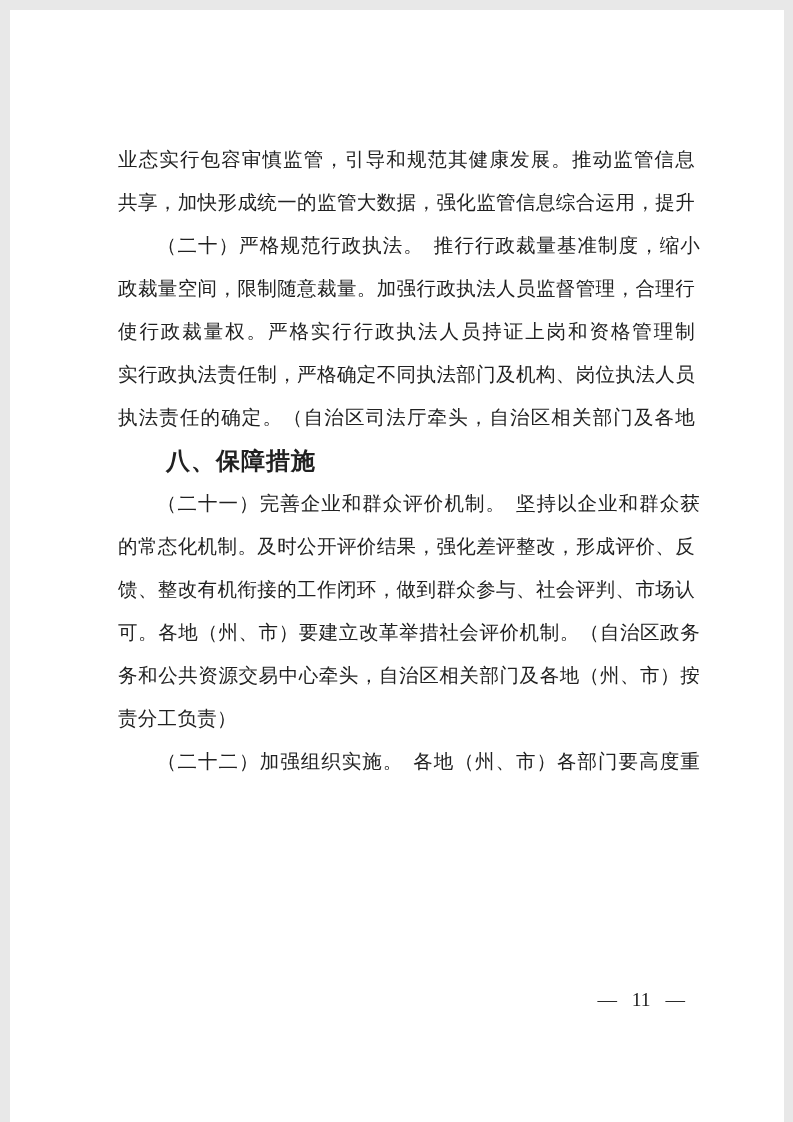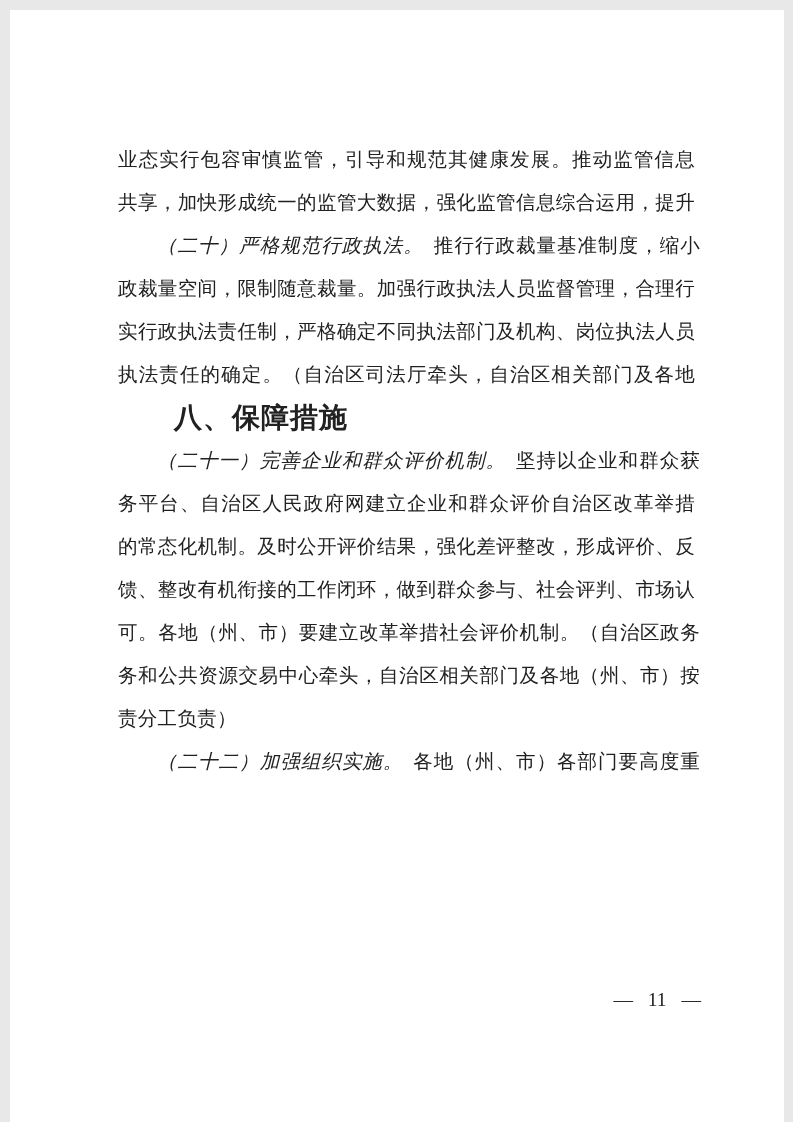--- a/index.html
+++ b/index.html
@@ -27,53 +27,53 @@
     letter-spacing: 0.3px;
     text-align: justify;
     overflow: hidden;
     white-space: normal;
   }
   .line.j { text-align-last: justify; }
   .line.ind { text-indent: 2em; }
   .line.head {
     font-family: "Liberation Sans", "DejaVu Sans", sans-serif;
     font-weight: 700;
-    font-size: 28px;
+    font-size: 24px;
     letter-spacing: 1px;
     text-align: center;
     text-align-last: left;
   }
   .run-normal { font-style: normal; }
-  .run-emphasis { font-style: italic; }
+  .run-emphasis { }
   .pageno {
     position: absolute;
     top: 965px;
-    right: 92px;
+    right: 108px;
     height: 39px;
     line-height: 39px;
     font-size: 19.5px;
     color: #1c1c1c;
     font-family: "Liberation Serif", "DejaVu Serif", serif;
     word-spacing: 10px;
   }
 </style>
 </head>
 <body>
 
 <div class="page">
   <div class="content">
       <div class="line j"><span class="run-normal">业态实行包容审慎监管，引导和规范其健康发展。推动监管信息</span></div>
       <div class="line j"><span class="run-normal">共享，加快形成统一的监管大数据，强化监管信息综合运用，提升</span></div>
       <div class="line j ind"><span class="run-emphasis">（二十）严格规范行政执法。</span><span class="run-normal">推行行政裁量基准制度，缩小行</span></div>
       <div class="line j"><span class="run-normal">政裁量空间，限制随意裁量。加强行政执法人员监督管理，合理行</span></div>
+      <div class="line j"><span class="run-normal">使行政裁量权。严格实行行政执法人员持证上岗和资格管理制</span></div>
       <div class="line j"><span class="run-normal">实行政执法责任制，严格确定不同执法部门及机构、岗位执法人员</span></div>
       <div class="line j"><span class="run-normal">执法责任的确定。（自治区司法厅牵头，自治区相关部门及各地</span></div>
       <div class="line ind head"><span class="run-normal">八、保障措施</span></div>
       <div class="line j ind"><span class="run-emphasis">（二十一）完善企业和群众评价机制。</span><span class="run-normal">坚持以企业和群众获得</span></div>
-      <div class="line j"><span class="run-normal">务平台、自治区人民政府网建立企业和群众评价自治区改革举措</span></div>
       <div class="line j"><span class="run-normal">的常态化机制。及时公开评价结果，强化差评整改，形成评价、反</span></div>
       <div class="line j"><span class="run-normal">馈、整改有机衔接的工作闭环，做到群众参与、社会评判、市场认</span></div>
       <div class="line j"><span class="run-normal">可。各地（州、市）要建立改革举措社会评价机制。（自治区政务服</span></div>
       <div class="line j"><span class="run-normal">务和公共资源交易中心牵头，自治区相关部门及各地（州、市）按职</span></div>
       <div class="line"><span class="run-normal">责分工负责）</span></div>
       <div class="line j ind"><span class="run-emphasis">（二十二）加强组织实施。</span><span class="run-normal">各地（州、市）各部门要高度重视，结</span></div>
     </div>
   <div class="pageno">
     <span>— 11 —</span>
   </div>

